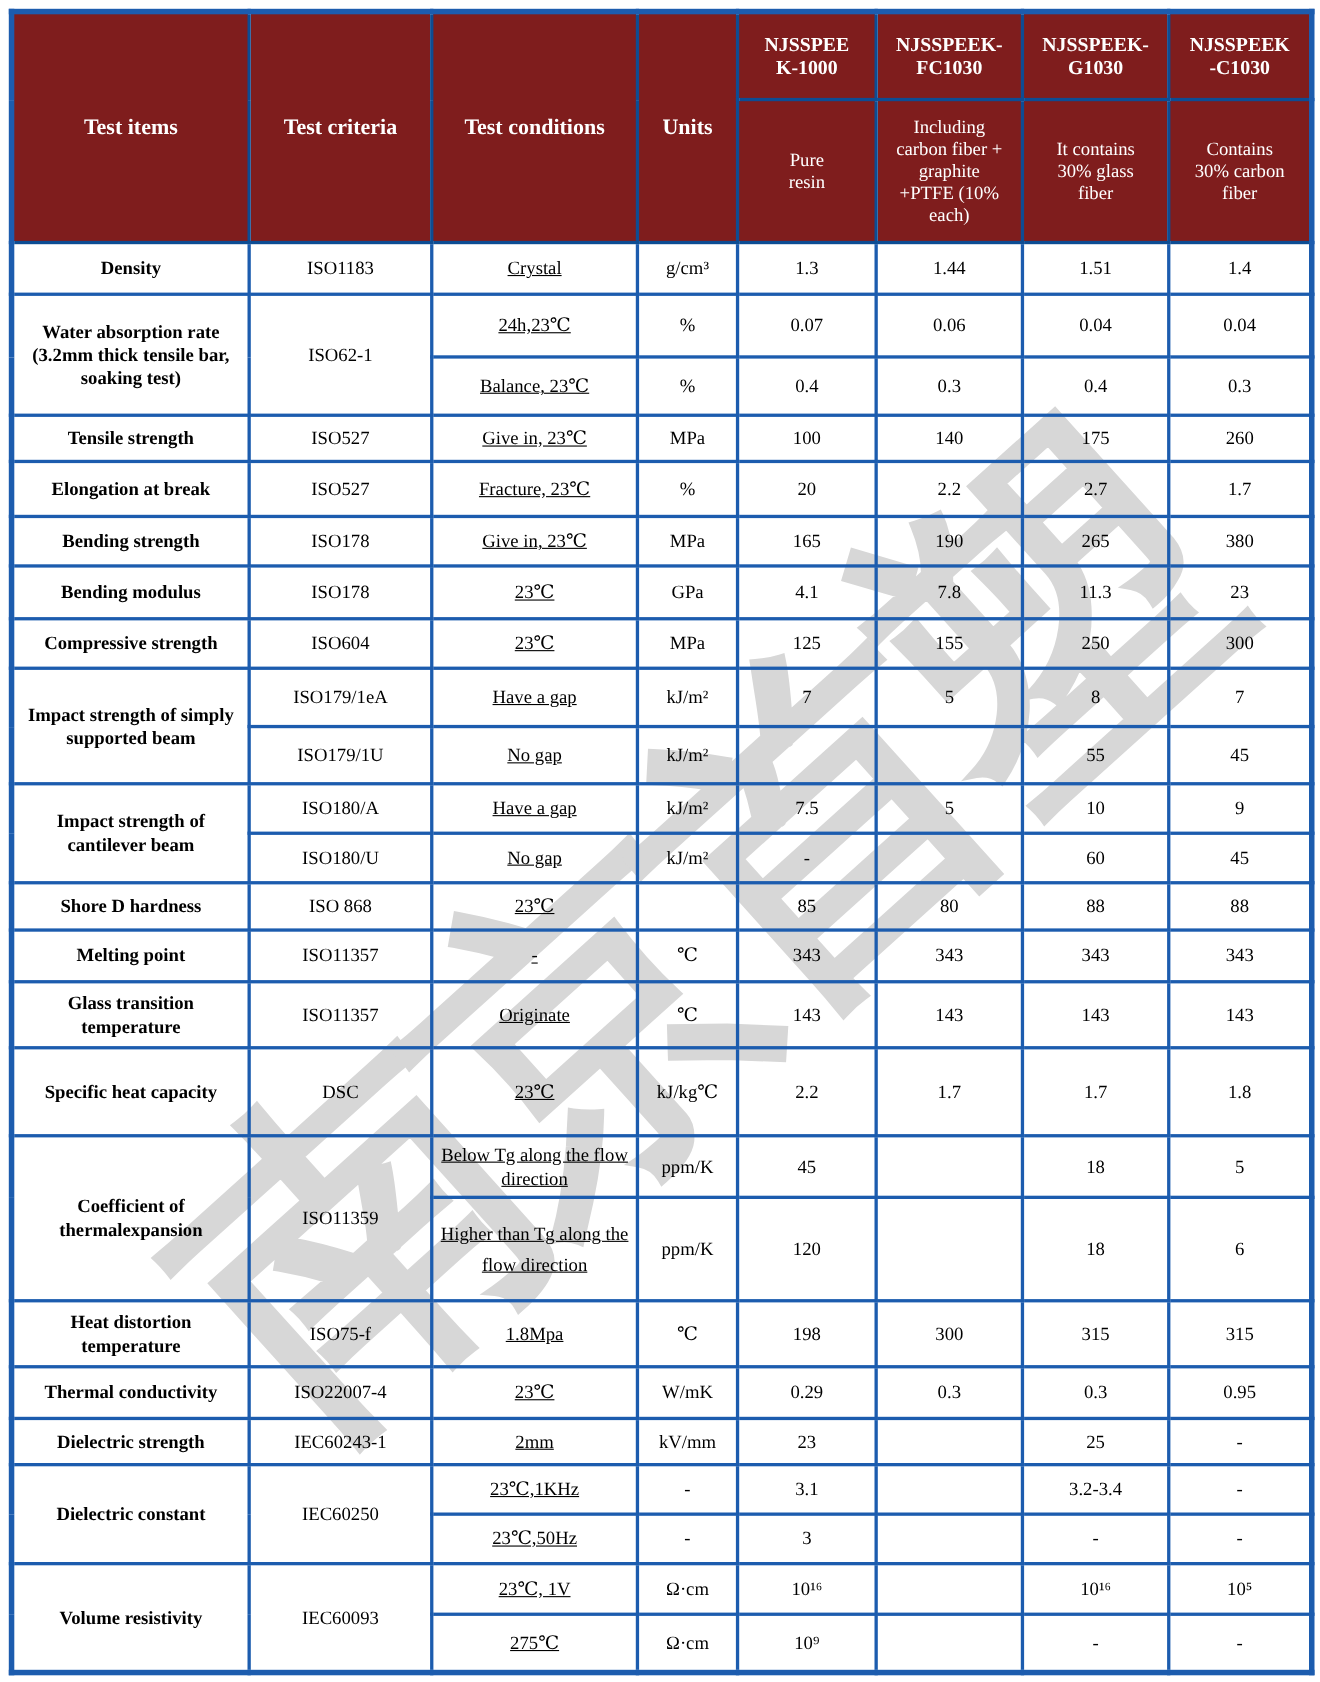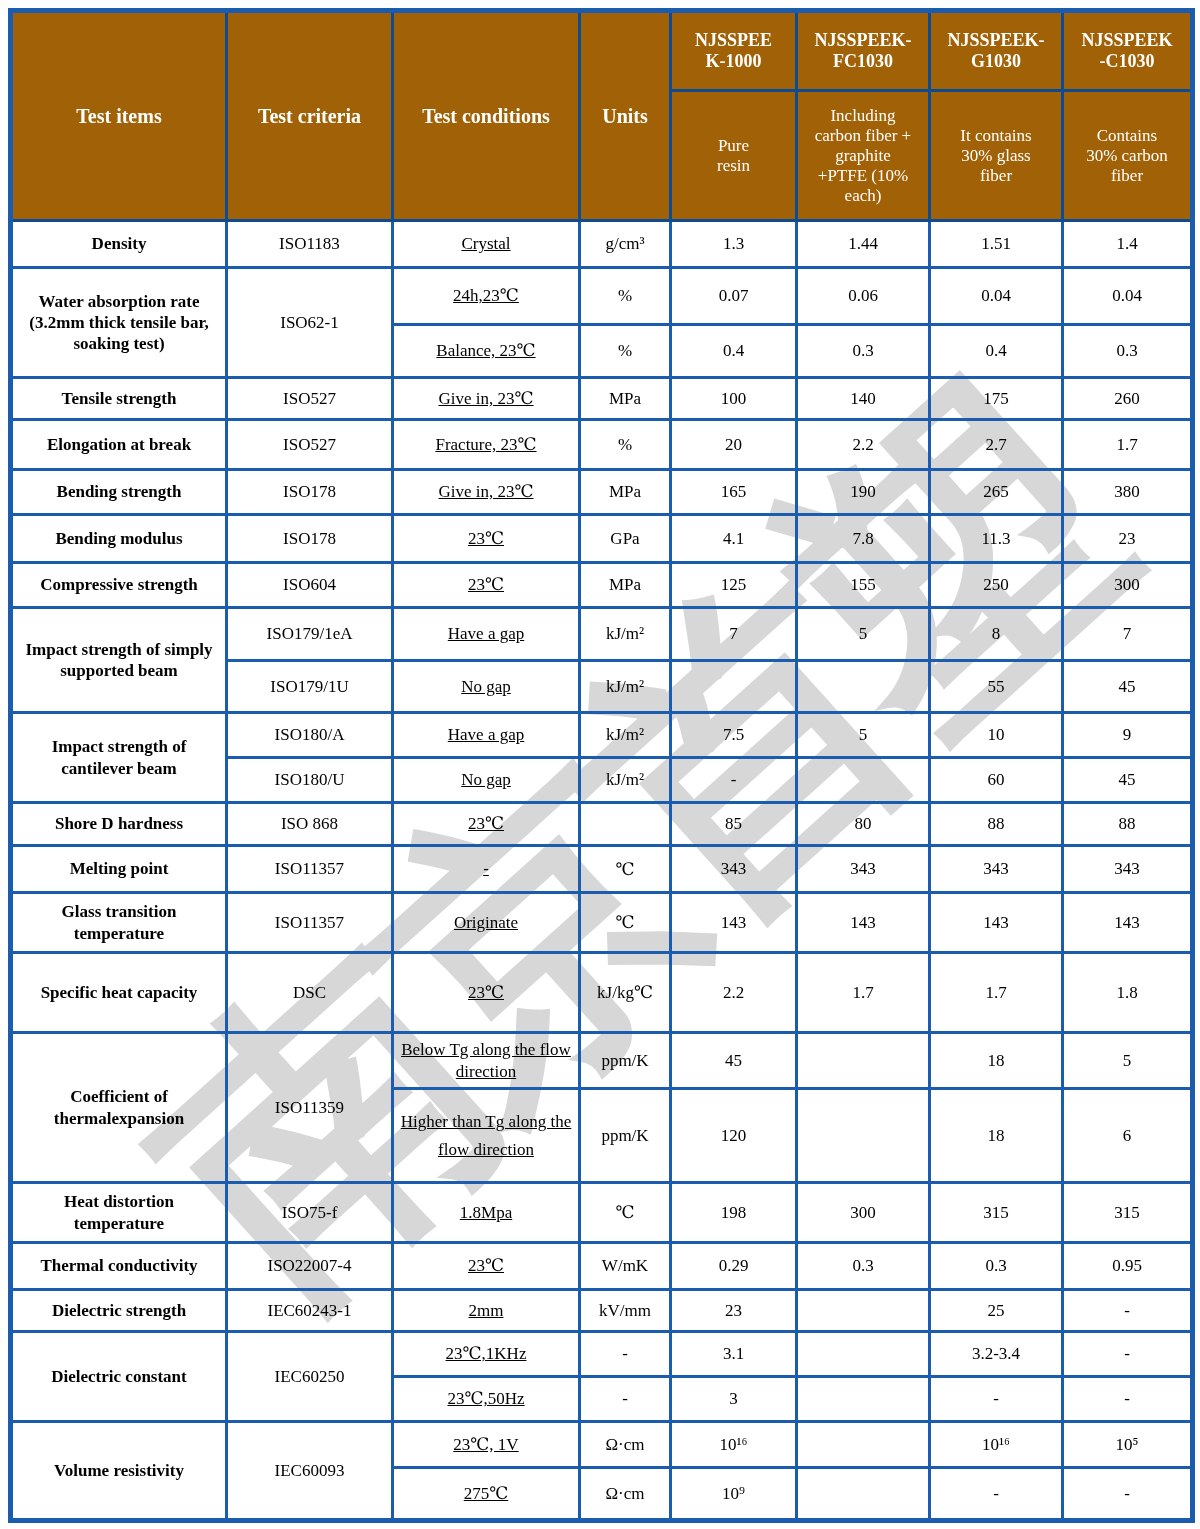--- a/index.html
+++ b/index.html
@@ -20,21 +20,21 @@
     position:absolute;left:8px;top:8px;width:1184px;
     border-collapse:collapse;table-layout:fixed;
     z-index:1;background:transparent;
   }
   .spec th,.spec td{
     border:3px solid #1c5cae;
     text-align:center;vertical-align:middle;
     padding:2px 4px;overflow:hidden;
   }
   .spec thead th{
-    background:#a16207;color:#ffffff;font-weight:bold;
+    background:#7f1d1d;color:#ffffff;font-weight:bold;
     border-color:#0d4c93;white-space:pre-line;
   }
   .spec thead .main-h{font-size:20px;}
   .spec thead .prod-h{font-size:18px;}
   .spec thead .desc-h{font-size:17px;font-weight:normal;}
   .spec tbody td{font-size:17px;background:transparent;white-space:normal;}
   .spec tbody td.item{line-height:1.25;font-weight:bold;}
   .spec tbody td.cond{line-height:1.6;text-decoration:underline;}
   .spec table, .spec{border:5px solid #1c5cae;}
 </style>

